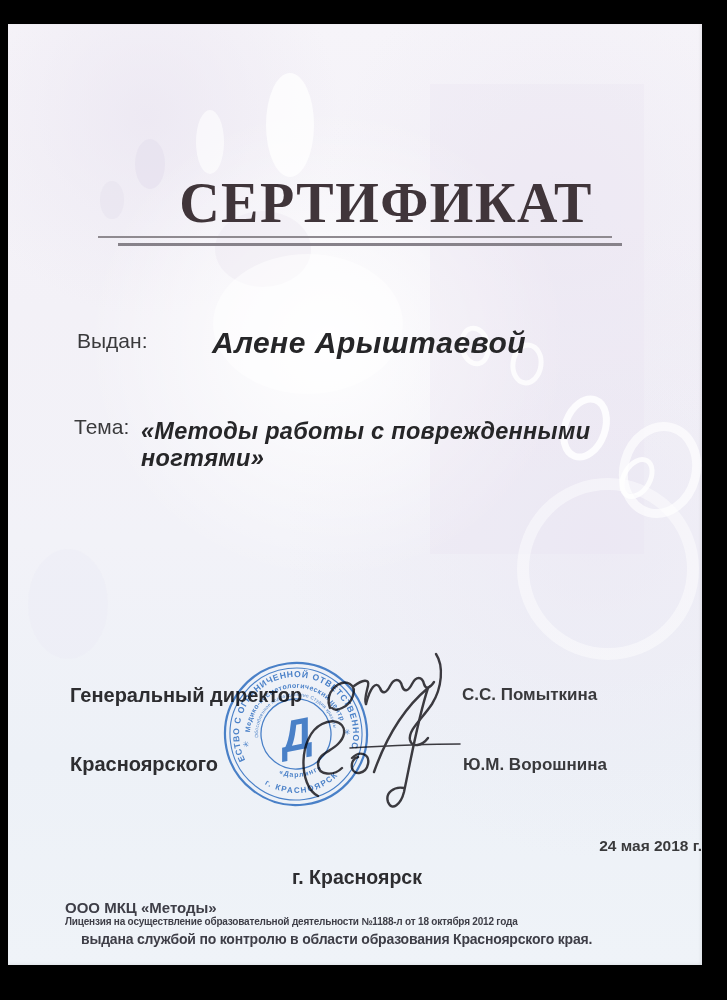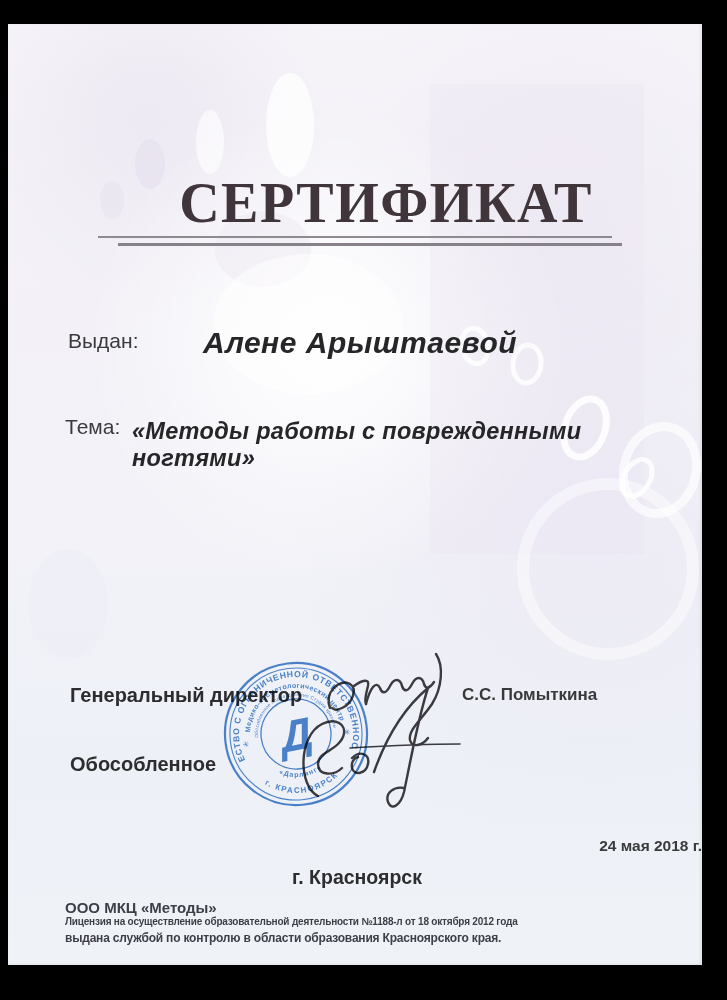--- a/index.html
+++ b/index.html
@@ -13,39 +13,39 @@
       radial-gradient(60% 45% at 85% 55%, rgba(233,229,242,0.55) 0%, rgba(233,229,242,0) 75%),
       linear-gradient(180deg,#f6f4f9 0%,#f3f1f7 30%,#f2f2f8 55%,#edf1f7 78%,#eff3f8 100%);
     box-shadow: inset -2px 0 3px rgba(0,0,0,0.05), inset 0 -2px 3px rgba(0,0,0,0.03);}
   .watermark{position:absolute;left:0;top:0;}
   .title{position:absolute;left:31px;top:151px;width:100%;margin:0;text-align:center;
     font-family:"Liberation Serif","DejaVu Serif",serif;font-weight:700;font-size:56px;
     letter-spacing:1.5px;color:#40353a;line-height:1;}
   .rule{position:absolute;}
   .rule-1{left:90px;top:212px;width:514px;height:2px;background:#8f8a90;}
   .rule-2{left:110px;top:219px;width:504px;height:2.5px;background:#87828a;}
-  .plain{position:absolute;line-height:1.15;color:#3a3a3c;}
+  .plain{position:absolute;line-height:1.15;color:#3a3a3c;margin-left:9px;}
   .issued-label{left:60px;top:305px;font-size:21px;}
   .recipient{left:195px;top:302px;font-size:30px;font-weight:700;font-style:italic;
     letter-spacing:0.5px;color:#262628;}
   .topic-label{left:57px;top:391px;font-size:21px;}
   .topic{left:124px;top:394px;font-size:23.5px;font-weight:700;font-style:italic;
     letter-spacing:0.3px;color:#262628;}
   .role{position:absolute;left:62px;font-size:20px;font-weight:700;color:#2d2d30;line-height:1.1;}
   .role-1{top:660px;text-align:center;} .role-2{top:729px;}
   .sig-name{position:absolute;font-size:17px;color:#39393c;line-height:1.1;font-weight:bold;}
   .name-1{left:454px;top:662px;} .name-2{left:455px;top:732px;}
   .date-line{position:absolute;left:0;right:0;top:813px;text-align:right;padding-left:10px;
     font-size:15.5px;color:#3a3a3c;font-weight:bold;}
   .city-line{position:absolute;left:0;right:0;top:842px;text-align:center;padding-left:4px;
     font-size:19.5px;font-weight:700;color:#2d2d30;}
   .footer-org{position:absolute;left:57px;top:875px;font-size:15px;font-weight:700;color:#3e3e47;}
   .footer-l1{position:absolute;left:57px;top:892px;font-size:10px;font-weight:700;
     letter-spacing:-0.2px;color:#3e3e47;}
-  .footer-l2{position:absolute;left:57px;top:907px;font-size:12px;font-weight:700;
+  .footer-l2{position:absolute;left:73px;top:907px;font-size:14px;font-weight:700;
     letter-spacing:-0.2px;color:#3e3e47;}
   .stamp{position:absolute;left:213px;top:635px;width:150px;height:150px;
     mix-blend-mode:multiply;opacity:0.92;}
   .signatures{position:absolute;left:0;top:0;mix-blend-mode:multiply;}
   .stamp text{fill:#3f7dca;font-family:"Liberation Sans",sans-serif;}
   .stamp .ring{fill:none;stroke:#3f7dca;}
 </style>
 </head>
 <body>
 
@@ -74,21 +74,22 @@
     <div class="rule rule-2"></div>
 
     <div class="plain issued-label">Выдан:</div>
     <div class="plain recipient">Алене Арыштаевой</div>
 
     <div class="plain topic-label">Тема:</div>
     <div class="plain topic">«Методы работы с поврежденными ногтями»</div>
 
     <div class="role role-1">Генеральный директор</div>
     <div class="sig-name name-1">С.С. Помыткина</div>
-    <div class="role role-2">Обособленное</div>
+    <div class="role role-2">Красноярского</div>
+    <div class="sig-name name-2">Ю.М. Ворошнина</div>
 
     <svg class="stamp" width="150" height="150" viewBox="-75 -75 150 150">
       <defs>
         <path id="arcOuter" d="M -53.6,19.4 A 57,57 0 1 1 53.6,19.4"></path>
         <path id="arcInner" d="M -43.2,15.6 A 46,46 0 1 1 43.2,15.6"></path>
         <path id="arcSmall" d="M -35.7,12.9 A 38,38 0 1 1 35.7,12.9"></path>
         <path id="arcBrand" d="M -43,0 A 43,43 0 1 0 43,0"></path>
         <path id="arcCity" d="M -59,0 A 59,59 0 1 0 59,0"></path>
       </defs>
       <g transform="rotate(-7)">

